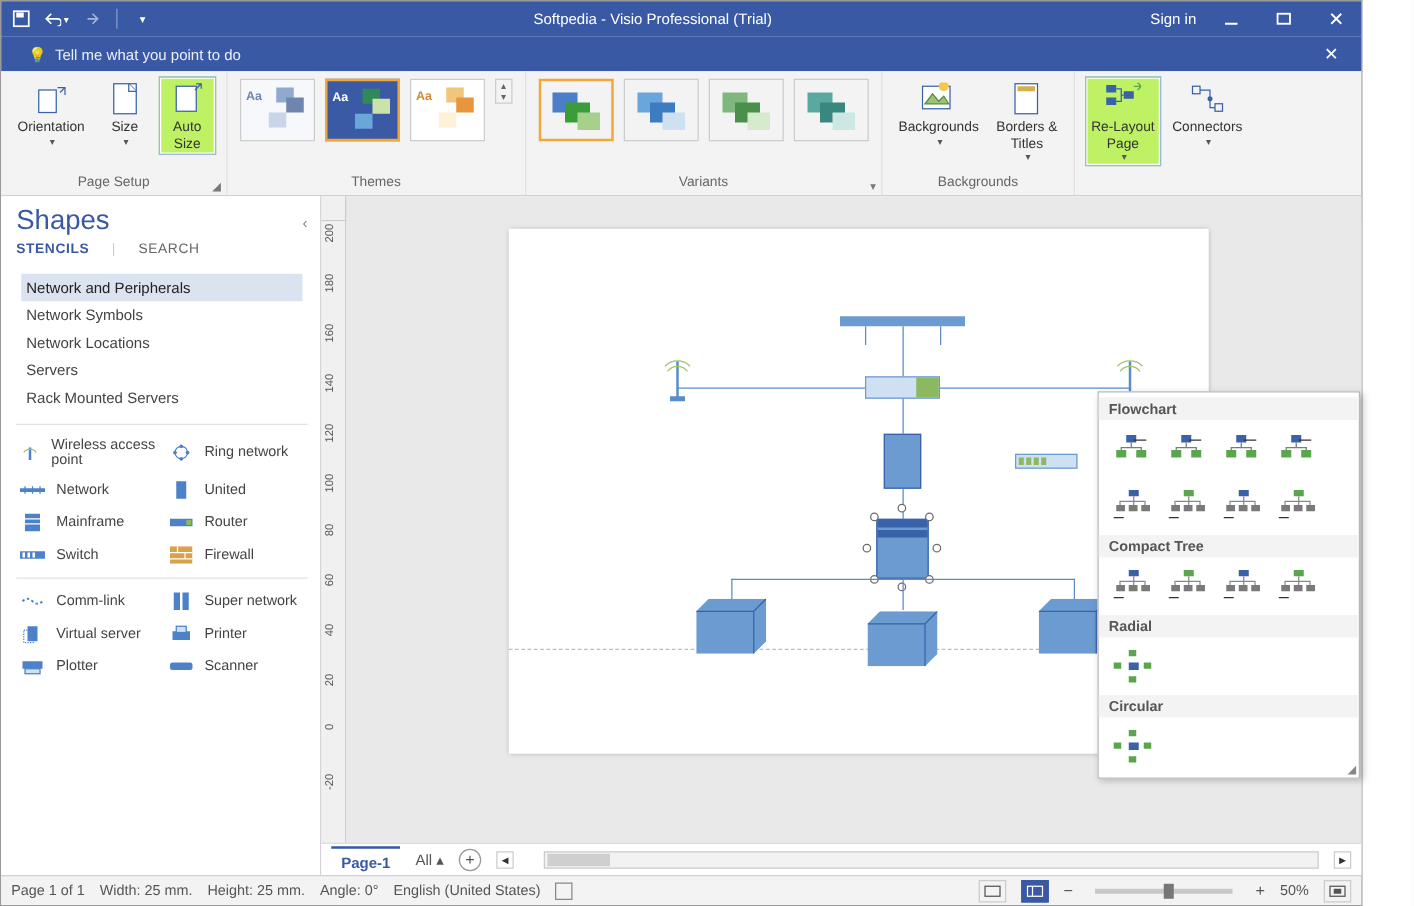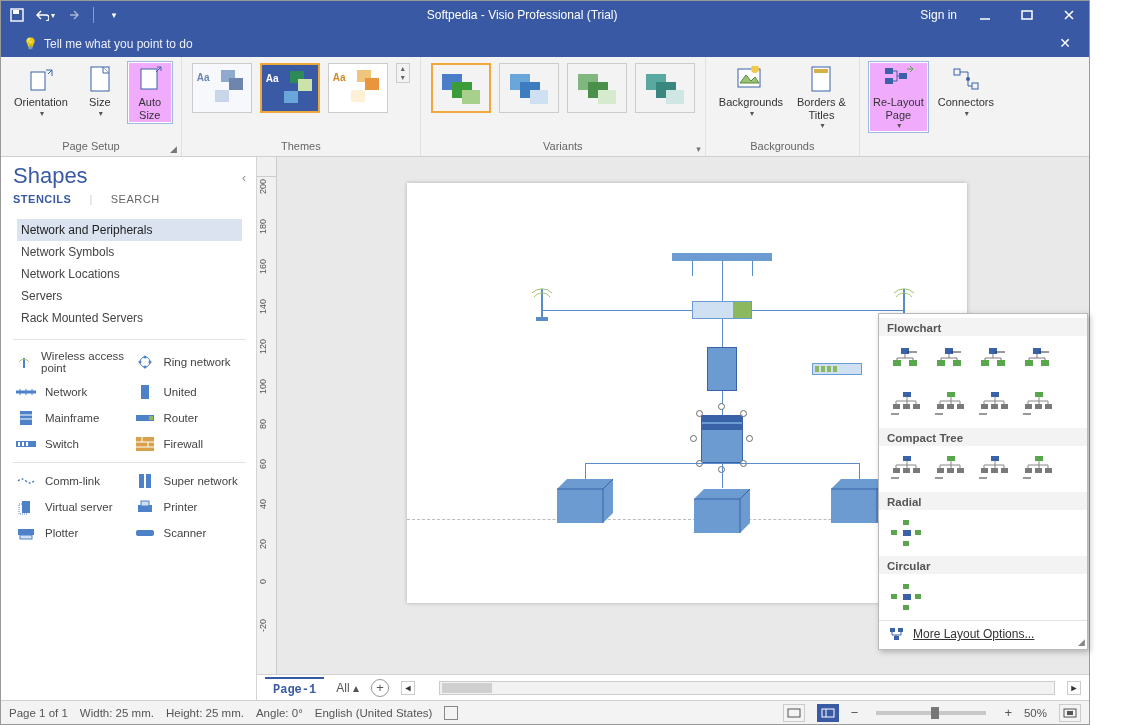--- a/index.html
+++ b/index.html
@@ -24,21 +24,21 @@
 
   
   #ribbon { height:100px; background:#f3f3f3; border-bottom:1px solid #d0d0d0; display:flex; align-items:flex-start; }
   .rgroup { height:100%; border-right:1px solid #e1e1e1; padding:4px 8px 2px 8px; display:flex; flex-direction:column; justify-content:space-between;}
   .rgroup .items { display:flex; align-items:flex-start; gap:4px;}
   .rgroup .label { font-size:11px; color:#666; text-align:center; padding-bottom:2px; position:relative;}
   .rgroup .label .dlg { position:absolute; right:-4px; bottom:0; font-size:9px; color:#777;}
   .bigbtn { display:flex; flex-direction:column; align-items:center; justify-content:flex-start; padding:2px 4px; cursor:pointer; border:1px solid transparent; text-align:center; min-width:46px; }
   .bigbtn .ic { width:30px; height:30px; display:flex; align-items:center; justify-content:center; margin-bottom:2px;}
   .bigbtn .cap { font-size:11px; line-height:1.15; }
-  .bigbtn.active { background:#f0abfc; border-color:#9cb9e0; box-shadow:inset 0 0 0 1px #fff;}
+  .bigbtn.active { background:#bef264; border-color:#9cb9e0; box-shadow:inset 0 0 0 1px #fff;}
   .theme-swatch { width:60px; height:50px; border:1px solid #ccc; background:#fff; display:flex; align-items:center; justify-content:center; cursor:pointer; margin:2px;}
   .theme-swatch.sel { border:2px solid #f2a73b; }
   .variant-swatch { width:60px; height:50px; border:1px solid #ccc; display:flex; align-items:center; justify-content:center; cursor:pointer; margin:2px;}
   .variant-swatch.sel { border:2px solid #f2a73b;}
   .tinycaret { font-size:8px; color:#555; margin-left:2px;}
 
   
   .mini { width:100%; height:100%; position:relative; }
   .mini .aa { position:absolute; left:4px; top:8px; font-size:10px; font-weight:bold;}
   .mini .sq { position:absolute; width:14px; height:12px; }
@@ -75,21 +75,21 @@
   .wire { position:absolute; background:#5a8cc9; }
   .wireV { width:1px;}
   .wireH { height:1px;}
   
   .handle { position:absolute; width:7px; height:7px; border:1px solid #6b6b6b; background:#fff; border-radius:50%;}
 
   
 
   
   #pageTabs { height:26px; background:#fff; border-top:1px solid #d4d4d4; display:flex; align-items:center; padding:0 8px; gap:12px; font-size:12px;}
-  #pageTabs .pg { color:#3959a5; font-weight:bold; border-top:2px solid #3959a5; padding:4px 8px 2px;font-family:Liberation Mono, monospace;}
+  #pageTabs .pg { color:#3959a5; font-weight:bold; border-top:2px solid #3959a5; padding:4px 8px 2px;}
   #pageTabs .all { color:#555; cursor:pointer;}
   #pageTabs .add { width:18px; height:18px; border:1px solid #9a9a9a; border-radius:50%; display:flex; align-items:center; justify-content:center; font-size:13px; color:#555; cursor:pointer;}
   #pageTabs .hscroll { flex:1; height:14px; margin-left:12px; border:1px solid #ccc; background:#f2f2f2; position:relative;}
   #pageTabs .hscroll .thumb{ position:absolute; left:2px; top:1px; bottom:1px; width:50px; background:#cfcfcf;}
   #pageTabs .arrow { width:14px; height:14px; border:1px solid #ccc; display:flex; align-items:center; justify-content:center; font-size:9px;}
 
   
   #status { height:24px; background:#f3f3f3; border-top:1px solid #d0d0d0; display:flex; align-items:center; padding:0 8px; font-size:11.5px; color:#555; gap:12px;}
   #status .spacer { flex:1;}
   #status .sicon { width:22px; height:18px; border:1px solid #ccc; display:flex; align-items:center; justify-content:center; font-size:10px; cursor:pointer;}
@@ -749,31 +749,20 @@
               <svg width="36" height="30">
                 <rect x="14" y="12" width="8" height="6" fill="#3a62a8"></rect>
                 <rect x="14" y="2" width="6" height="5" fill="#5aa64c"></rect>
                 <rect x="26" y="12" width="6" height="5" fill="#5aa64c"></rect>
                 <rect x="14" y="23" width="6" height="5" fill="#5aa64c"></rect>
                 <rect x="2" y="12" width="6" height="5" fill="#5aa64c"></rect>
               </svg>
             </div>
           </div>
         </div>
-      <div class="more">
-        <span>
-            <svg width="16" height="14">
-              <rect x="1" y="1" width="5" height="4" fill="#3a62a8"></rect>
-              <rect x="9" y="1" width="5" height="4" fill="#3a62a8"></rect>
-              <rect x="5" y="9" width="5" height="4" fill="#3a62a8"></rect>
-              <path d="M3 5 V8 H12 V5 M7 8 V9" stroke="#3a62a8" fill="none"></path>
-            </svg>
-          </span>
-        <span>More Layout Options...</span>
-      </div>
       <div class="resize">◢</div>
     </div>
   </div>
 
   <div id="status">
     <span>Page 1 of 1</span>
     <span>Width: 25 mm.</span>
     <span>Height: 25 mm.</span>
     <span>Angle: 0°</span>
     <span>English (United States)</span>

